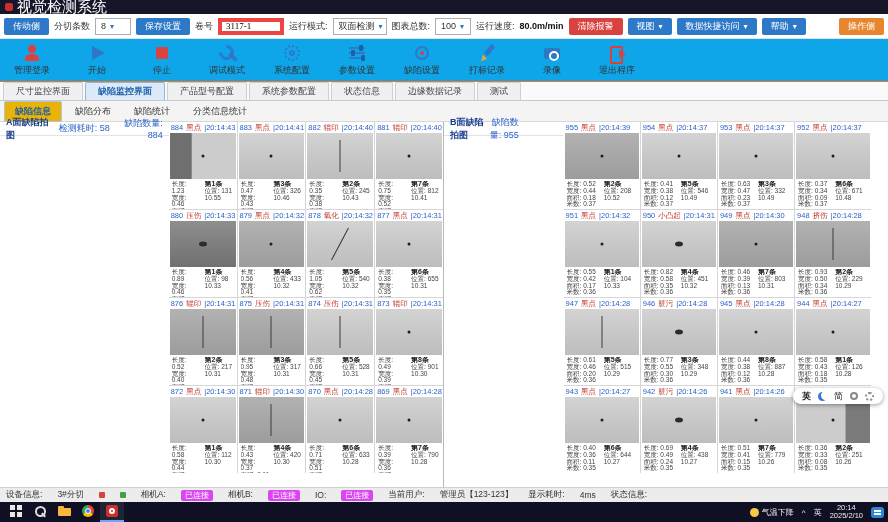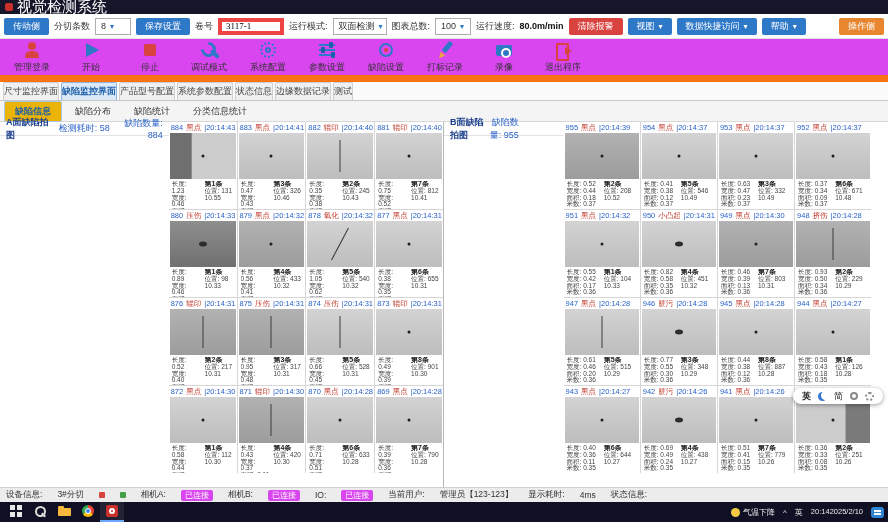--- a/index.html
+++ b/index.html
@@ -17,21 +17,21 @@
   .btn-red{background:#d9433f}
   .btn-orange{background:#e8862f;margin-left:auto}
   .menu::after{content:"▾";margin-left:4px;font-size:8px}
   .lbl{color:#333}
   .combo{height:17px;border:1px solid #adadad;background:#fff;display:flex;align-items:center;gap:4px;padding:0 3px 0 5px;min-width:36px;cursor:pointer}
   .combo::after{content:"▾";color:#2e78c8;font-size:8px}
   .textbox{height:17px;width:66px;border:4px solid #ef4444;font-size:9px;padding:0 4px;font-family:Liberation Serif, serif}
   .speed{font-weight:bold;color:#111}
 
   
-  .actionbar{height:43px;display:flex;align-items:center;gap:3px;padding:0 4px;border-bottom:7px solid #f97316;background:#d946ef}
+  .actionbar{height:43px;display:flex;align-items:center;gap:9px;padding:0 4px;border-bottom:1px solid #f97316;background:#0ea5e9}
   .abtn{width:56px;text-align:center;font-size:9px;color:#333;cursor:pointer;padding:2px 0}
   .aicon{display:block;width:18px;height:18px;margin:0 auto 2px;position:relative}
   .user-icon::before{content:"";position:absolute;left:5px;top:1px;width:8px;height:8px;border-radius:50%;background:#d9433f}
   .user-icon::after{content:"";position:absolute;left:2px;top:10px;width:14px;height:7px;border-radius:7px 7px 2px 2px;background:#d9433f}
   .play-icon::before{content:"";position:absolute;left:4px;top:2px;width:0;height:0;border-left:13px solid #2e78c8;border-top:7px solid transparent;border-bottom:7px solid transparent}
   .stop-icon::before{content:"";position:absolute;left:3px;top:3px;width:12px;height:12px;border-radius:2px;background:#d9433f}
   .wrench-icon::before{content:"";position:absolute;left:1px;top:1px;width:9px;height:9px;border:3px solid #2e78c8;border-radius:50%;border-top-color:transparent;transform:rotate(-45deg)}
   .wrench-icon::after{content:"";position:absolute;right:1px;bottom:0;width:4px;height:10px;border-radius:1px;background:#2e78c8;transform:rotate(-45deg)}
   .gear-icon::before{content:"";position:absolute;inset:1px;border:2px dotted #2e78c8;border-radius:50%}
   .gear-icon::after{content:"";position:absolute;inset:6px;border:2px solid #2e78c8;border-radius:50%}
@@ -41,21 +41,21 @@
   .target-icon::after{content:"";position:absolute;inset:7px;background:#d9433f;border-radius:50%}
   .pencil-icon::before{content:"";position:absolute;left:9px;top:0;width:5px;height:12px;background:#2e78c8;border-radius:1px;transform:rotate(40deg)}
   .pencil-icon::after{content:"";position:absolute;left:2px;top:12px;width:0;height:0;border-left:3px solid transparent;border-right:3px solid transparent;border-top:6px solid #e8a33c;transform:rotate(40deg)}
   .camera-icon::before{content:"";position:absolute;left:1px;top:4px;right:1px;bottom:3px;background:#2e78c8;border-radius:2px}
   .camera-icon::after{content:"";position:absolute;left:6px;top:7px;width:6px;height:6px;border:2px solid #fff;border-radius:50%}
   .exit-icon::before{content:"";position:absolute;left:2px;top:2px;width:9px;height:14px;border:2px solid #d9433f;border-radius:1px}
   .exit-icon::after{content:"";position:absolute;right:0;top:6px;width:0;height:0;border-top:4px solid transparent;border-bottom:4px solid transparent;border-left:7px solid #d9433f}
 
   
   .tabsrow{height:19px;display:flex;align-items:flex-end;gap:2px;padding:0 3px;background:#fafafa;border-bottom:1px solid #c8c8c8}
-  .tab{font-size:9px;padding:2px 0;border:1px solid #cfcfcf;border-bottom:none;background:#f0f0f0;color:#444;border-radius:2px 2px 0 0;cursor:pointer}
+  .tab{font-size:9px;padding:2px 12px;border:1px solid #cfcfcf;border-bottom:none;background:#f0f0f0;color:#444;border-radius:2px 2px 0 0;cursor:pointer}
   .tab.active{background:#dce9f8;color:#1d5fa8;border-color:#8fb4e0;font-weight:bold}
   .subtabsrow{height:21px;display:flex;align-items:center;gap:3px;padding:0 4px;background:#f4f4f4;border-bottom:1px solid #d8d8d8}
   .subtab{font-size:9px;padding:3px 10px;color:#333;cursor:pointer}
   .subtab.active{color:#1d5fa8;font-weight:bold;background:#eab308;border:1px solid #a8c6ea;border-radius:2px}
 
   
   .panels{display:flex;height:365px}
   .panel{width:444px;display:flex;flex-direction:row;border-right:1px solid #b8b8b8}
   .panel:last-child{border-right:none}
   .phead{height:14px;display:flex;align-items:center;padding:0 6px;background:#fff;border-bottom:1px solid #e4e4e4;font-size:9px}
@@ -103,21 +103,21 @@
   .folder-icon{width:13px;height:12px;position:relative}
   .folder-icon::before{content:"";position:absolute;left:0;top:3px;width:13px;height:8px;background:#f6b73c;border-radius:1px}
   .folder-icon::after{content:"";position:absolute;left:0;top:1px;width:6px;height:3px;background:#f6b73c;border-radius:1px}
   .chrome-icon{width:12px;height:12px;border-radius:50%;background:conic-gradient(#ea4335 0 120deg,#fbbc05 0 240deg,#34a853 0);position:relative}
   .chrome-icon::after{content:"";position:absolute;inset:3px;background:#4285f4;border:1px solid #fff;border-radius:50%}
   .redapp-icon{width:12px;height:12px;background:#c9302c;border-radius:2px;position:relative}
   .redapp-icon::after{content:"";position:absolute;inset:3px;border:2px solid #fff;border-radius:50%}
   .tb-right{margin-left:auto;display:flex;align-items:center;gap:8px;font-size:8px}
   .sun-icon{width:9px;height:9px;border-radius:50%;background:#f6c944;display:inline-block}
   .wx{display:flex;align-items:center;gap:3px}
-  .clock{display:flex;align-items:center;font-size:7.5px;line-height:8.5px}
+  .clock{display:flex;flex-direction:column;align-items:center;font-size:7.5px;line-height:8.5px}
   .chat-icon{width:13px;height:11px;background:#2f86d6;border-radius:3px;position:relative}
   .chat-icon::after{content:"";position:absolute;left:3px;top:3px;width:7px;height:2px;background:#fff;box-shadow:0 3px 0 #fff}
 
   
   .imebar{position:absolute;right:5px;top:388px;height:16px;background:#fff;border-radius:8px;box-shadow:0 1px 4px rgba(0,0,0,.4);display:flex;align-items:center;gap:7px;padding:0 9px;font-size:9px;z-index:9;color:#222}
   .ime-en{font-weight:bold}
   .moon-icon{width:9px;height:9px;border-radius:50%;box-shadow:inset 3px -1px 0 0 #3a78d0;display:inline-block}
   .ring-icon{width:8px;height:8px;border:2px solid #8a8a8a;border-radius:50%;display:inline-block}
   .cog-icon{width:9px;height:9px;border:2px dotted #8a8a8a;border-radius:50%;display:inline-block}
 </style>

